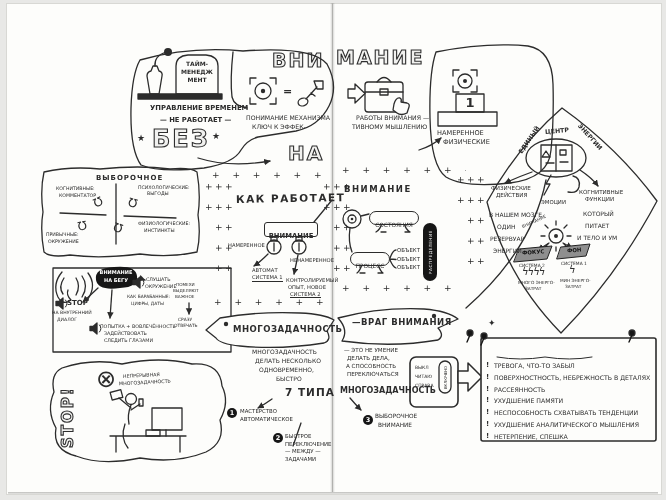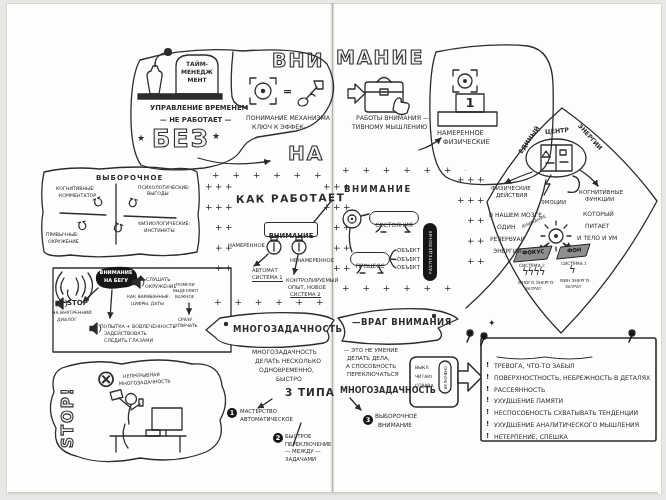--- a/index.html
+++ b/index.html
@@ -250,21 +250,21 @@
   <div class="t" style="left:252px;top:275px;font-size:5.2px;border-bottom:1px solid #2c2c2c;">СИСТЕМА 1</div>
   <div class="t" style="left:286px;top:277.5px;font-size:5.2px;">КОНТРОЛИРУЕМЫЙ</div>
   <div class="t" style="left:288px;top:284.5px;font-size:5.2px;">ОПЫТ, НОВОЕ</div>
   <div class="t" style="left:290px;top:291.5px;font-size:5.2px;border-bottom:1px solid #2c2c2c;">СИСТЕМА 2</div>
 
   <div class="t b" style="left:233px;top:325px;font-size:8.5px;letter-spacing:.5px;">МНОГОЗАДАЧНОСТЬ</div>
   <div class="t" style="left:252px;top:349px;font-size:6px;">МНОГОЗАДАЧНОСТЬ</div>
   <div class="t" style="left:255px;top:358px;font-size:6px;">ДЕЛАТЬ НЕСКОЛЬКО</div>
   <div class="t" style="left:259px;top:367px;font-size:6px;">ОДНОВРЕМЕННО,</div>
   <div class="t" style="left:276px;top:376px;font-size:6px;">БЫСТРО</div>
-  <div class="t b" style="left:285px;top:386px;font-size:10.5px;letter-spacing:1px;">3 ТИПА</div>
+  <div class="t b" style="left:285px;top:386px;font-size:10.5px;letter-spacing:1px;">7 ТИПА</div>
   <div class="badge" style="left:227px;top:408px;">1</div>
   <div class="t" style="left:240px;top:408px;font-size:5.4px;">МАСТЕРСТВО</div>
   <div class="t" style="left:240px;top:415.5px;font-size:5.4px;">АВТОМАТИЧЕСКОЕ</div>
   <div class="badge" style="left:273px;top:433px;">2</div>
   <div class="t" style="left:285px;top:433px;font-size:5.4px;">БЫСТРОЕ</div>
   <div class="t" style="left:285px;top:440.5px;font-size:5.4px;">ПЕРЕКЛЮЧЕНИЕ</div>
   <div class="t" style="left:285px;top:448px;font-size:5.4px;">— МЕЖДУ —</div>
   <div class="t" style="left:285px;top:455.5px;font-size:5.4px;">ЗАДАЧАМИ</div>
 
   <div class="t ol vtxt" style="left:60px;top:386px;height:62px;font-size:15px;">STOP!</div>

